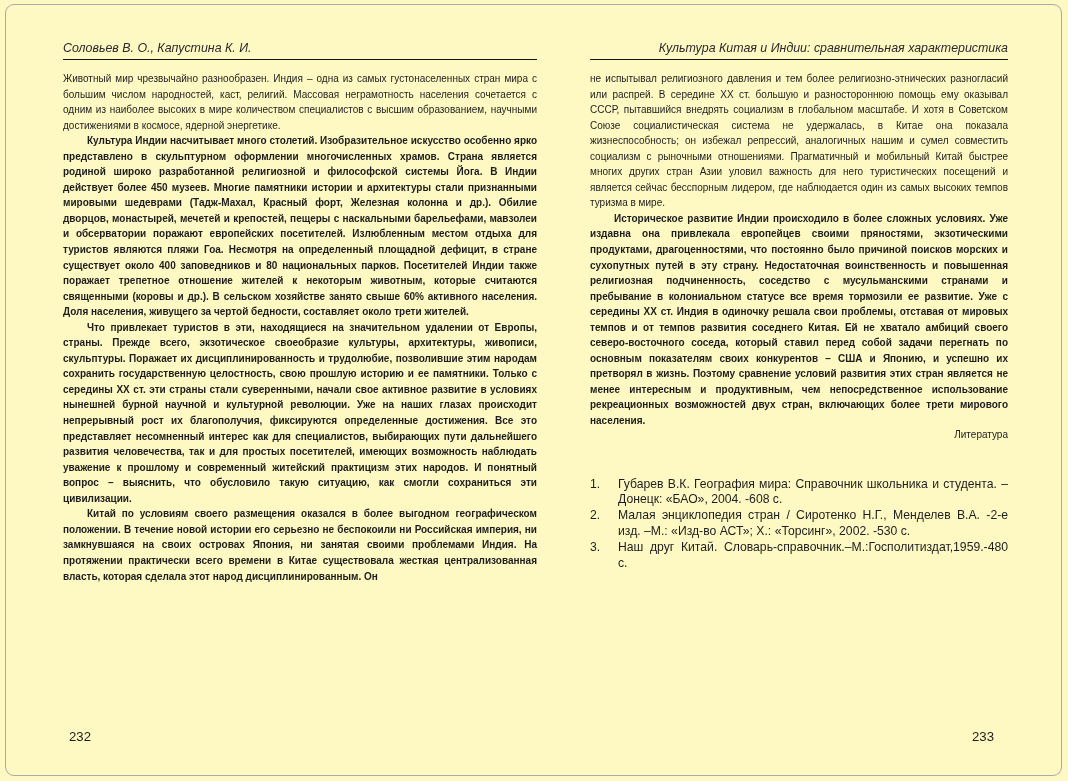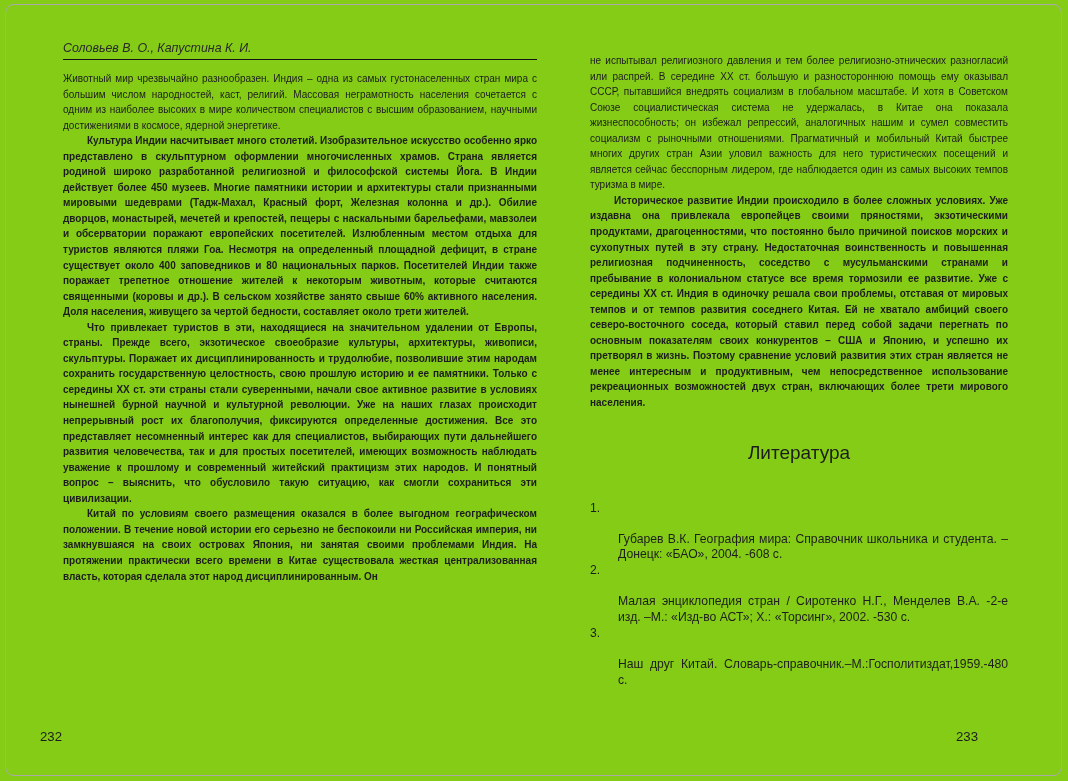--- a/index.html
+++ b/index.html
@@ -9,21 +9,21 @@
     width: 1068px;
     height: 781px;
     font-family: "Liberation Sans", sans-serif;
     color: #1c1c1c;
     overflow: hidden;
   }
   .canvas {
     position: relative;
     width: 1068px;
     height: 781px;
-    background: #84cc16;
+    background: #fef9c3;
   }
   .frame {
     position: absolute;
     left: 5px; top: 4px; right: 6px; bottom: 5px;
     border: 1px solid #a9a9a9;
     border-radius: 9px;
     pointer-events: none;
   }
   .page {
     position: absolute;
@@ -47,73 +47,72 @@
   .body-text p {
     margin: 0;
     font-size: 10px;
     line-height: 15.55px;
     text-align: justify;
     color: #1d1d1d;
   }
   .body-text p.indent { text-indent: 24px; font-weight: bold; }
 
   .lit-heading {
-    margin-top: 31px;
-    text-align: center;
-    font-size: 19px;
+    text-align: right;
+    font-size: 10px;
     color: #1d1d1d;
   }
 
   .references {
     margin-top: 37px;
   }
   .ref-item {
     display: flex;
     font-size: 12.2px;
     line-height: 15.9px;
     color: #1e1e1e;
   }
   .ref-num {
     flex: 0 0 17px;
     text-align: left;
   }
   .ref-gap { flex: 0 0 11px; }
   .ref-text {
     flex: 1 1 auto;
     text-align: justify;
-    margin-top: 31px;
   }
 
   .page-number {
     position: absolute;
     top: 729px;
     font-size: 13.2px;
     color: #1d1d1d;
   }
-  .page-number.left  { left: 40px; }
-  .page-number.right { left: 560px; width: 418px; text-align: right; }
+  .page-number.left  { left: 69px; }
+  .page-number.right { left: 576px; width: 418px; text-align: right; }
 </style>
 </head>
 <body>
 
 <div class="canvas">
   <div class="frame"></div>
 
   <div class="page page-left">
     <div class="running-head">Соловьев В. О., Капустина К. И.</div>
     <div class="body-text">
       <p>Животный мир чрезвычайно разнообразен. Индия – одна из самых густонаселенных стран мира с большим числом народностей, каст, религий. Массовая неграмотность населения сочетается с одним из наиболее высоких в мире количеством специалистов с высшим образованием, научными достижениями в космосе, ядерной энергетике.</p>
       <p class="indent">Культура Индии насчитывает много столетий. Изобразительное искусство особенно ярко представлено в скульптурном оформлении многочисленных храмов. Страна является родиной широко разработанной религиозной и философской системы Йога. В Индии действует более 450 музеев. Многие памятники истории и архитектуры стали признанными мировыми шедеврами (Тадж-Махал, Красный форт, Железная колонна и др.). Обилие дворцов, монастырей, мечетей и крепостей, пещеры с наскальными барельефами, мавзолеи и обсерватории поражают европейских посетителей. Излюбленным местом отдыха для туристов являются пляжи Гоа. Несмотря на определенный площадной дефицит, в стране существует около 400 заповедников и 80 национальных парков. Посетителей Индии также поражает трепетное отношение жителей к некоторым животным, которые считаются священными (коровы и др.). В сельском хозяйстве занято свыше 60% активного населения. Доля населения, живущего за чертой бедности, составляет около трети жителей.</p>
       <p class="indent">Что привлекает туристов в эти, находящиеся на значительном удалении от Европы, страны. Прежде всего, экзотическое своеобразие культуры, архитектуры, живописи, скульптуры. Поражает их дисциплинированность и трудолюбие, позволившие этим народам сохранить государственную целостность, свою прошлую историю и ее памятники. Только с середины XX ст. эти страны стали суверенными, начали свое активное развитие в условиях нынешней бурной научной и культурной революции. Уже на наших глазах происходит непрерывный рост их благополучия, фиксируются определенные достижения. Все это представляет несомненный интерес как для специалистов, выбирающих пути дальнейшего развития человечества, так и для простых посетителей, имеющих возможность наблюдать уважение к прошлому и современный житейский практицизм этих народов. И понятный вопрос – выяснить, что обусловило такую ситуацию, как смогли сохраниться эти цивилизации.</p>
       <p class="indent">Китай по условиям своего размещения оказался в более выгодном географическом положении. В течение новой истории его серьезно не беспокоили ни Российская империя, ни замкнувшаяся на своих островах Япония, ни занятая своими проблемами Индия. На протяжении практически всего времени в Китае существовала жесткая централизованная власть, которая сделала этот народ дисциплинированным. Он</p>
     </div>
   </div>
   <div class="page-number left">232</div>
 
   <div class="page page-right">
+    <div class="running-head right">Культура Китая и Индии: сравнительная характеристика</div>
     <div class="body-text">
       <p>не испытывал религиозного давления и тем более религиозно-этнических разногласий или распрей. В середине XX ст. большую и разностороннюю помощь ему оказывал СССР, пытавшийся внедрять социализм в глобальном масштабе. И хотя в Советском Союзе социалистическая система не удержалась, в Китае она показала жизнеспособность; он избежал репрессий, аналогичных нашим и сумел совместить социализм с рыночными отношениями. Прагматичный и мобильный Китай быстрее многих других стран Азии уловил важность для него туристических посещений и является сейчас бесспорным лидером, где наблюдается один из самых высоких темпов туризма в мире.</p>
       <p class="indent">Историческое развитие Индии происходило в более сложных условиях. Уже издавна она привлекала европейцев своими пряностями, экзотическими продуктами, драгоценностями, что постоянно было причиной поисков морских и сухопутных путей в эту страну. Недостаточная воинственность и повышенная религиозная подчиненность, соседство с мусульманскими странами и пребывание в колониальном статусе все время тормозили ее развитие. Уже с середины XX ст. Индия в одиночку решала свои проблемы, отставая от мировых темпов и от темпов развития соседнего Китая. Ей не хватало амбиций своего северо-восточного соседа, который ставил перед собой задачи перегнать по основным показателям своих конкурентов – США и Японию, и успешно их претворял в жизнь. Поэтому сравнение условий развития этих стран является не менее интересным и продуктивным, чем непосредственное использование рекреационных возможностей двух стран, включающих более трети мирового населения.</p>
     </div>
     <div class="lit-heading">Литература</div>
     <div class="references">
       <div class="ref-item">
         <span class="ref-num">1.</span>
         <span class="ref-gap"></span>
         <span class="ref-text">Губарев В.К. География мира: Справочник школьника и студента. –Донецк: «БАО», 2004. -608 с.</span>

